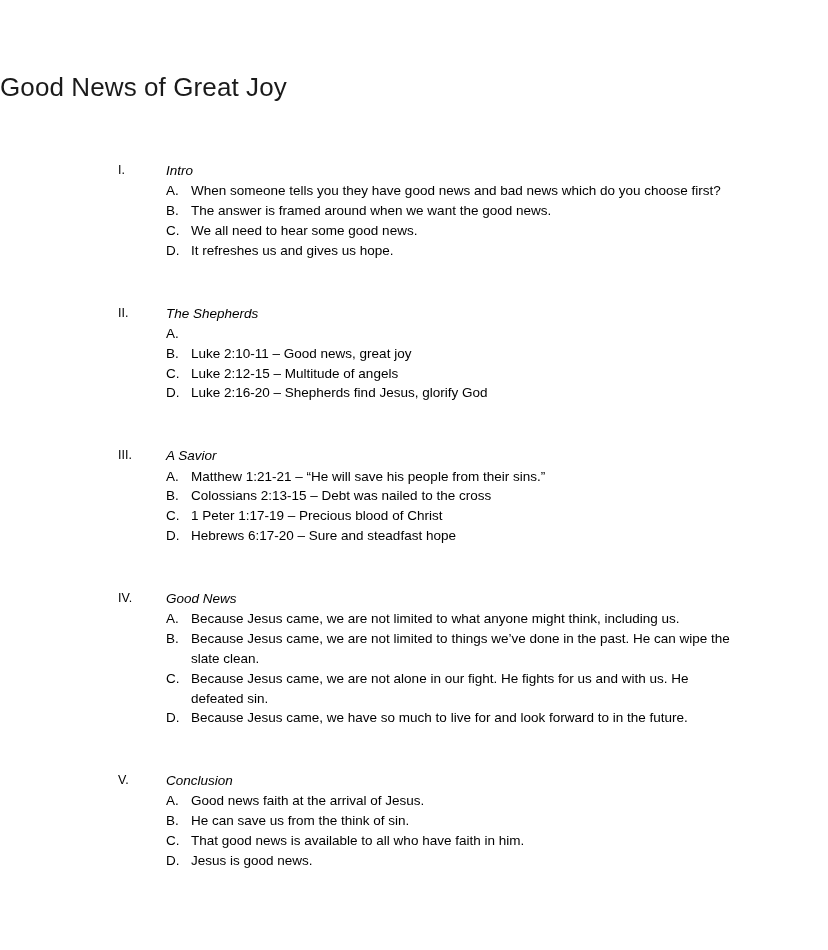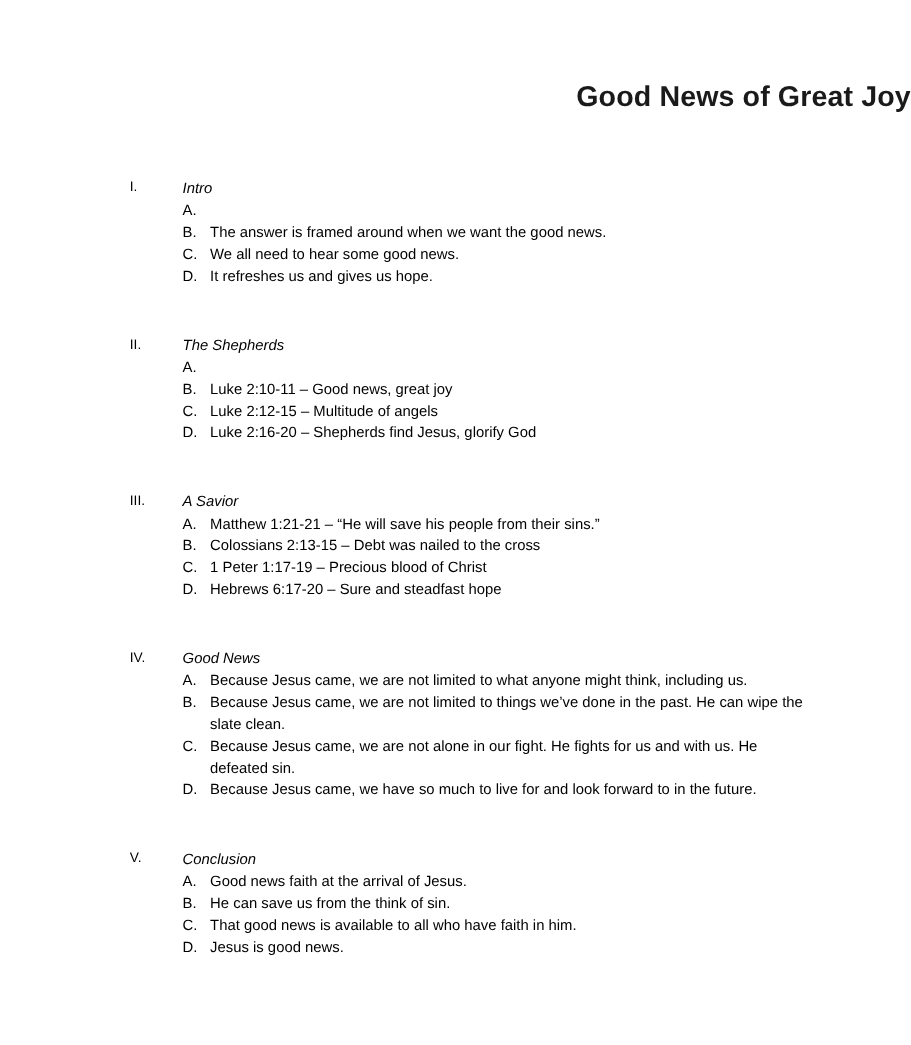--- a/index.html
+++ b/index.html
@@ -16,23 +16,23 @@
   }
   .page {
     position: relative;
     width: 828px;
     height: 950px;
     background: #ffffff;
     box-sizing: border-box;
     padding: 0;
   }
   .doc-title {
-    text-align: right;
+    text-align: left;
     font-size: 26px;
-    font-weight: 700;
+    font-weight: 400;
     letter-spacing: 0.1px;
     margin: 0;
     padding-top: 72px;
     color: #1a1a1a;
   }
   .outline {
     margin-top: 58px;
     padding-left: 118px;
     padding-right: 90px;
   }
@@ -85,20 +85,21 @@
   <div class="outline">
 
     <div class="section">
       <div class="section-head">
         <span class="sec-numeral">I.</span>
         <span class="sec-title">Intro</span>
       </div>
       <ul class="sub-list">
         <li class="sub-item">
           <span class="sub-letter">A.</span>
+          <span class="sub-text">When someone tells you they have good news and bad news which do you choose first?</span>
         </li>
         <li class="sub-item">
           <span class="sub-letter">B.</span>
           <span class="sub-text">The answer is framed around when we want the good news.</span>
         </li>
         <li class="sub-item">
           <span class="sub-letter">C.</span>
           <span class="sub-text">We all need to hear some good news.</span>
         </li>
         <li class="sub-item">

